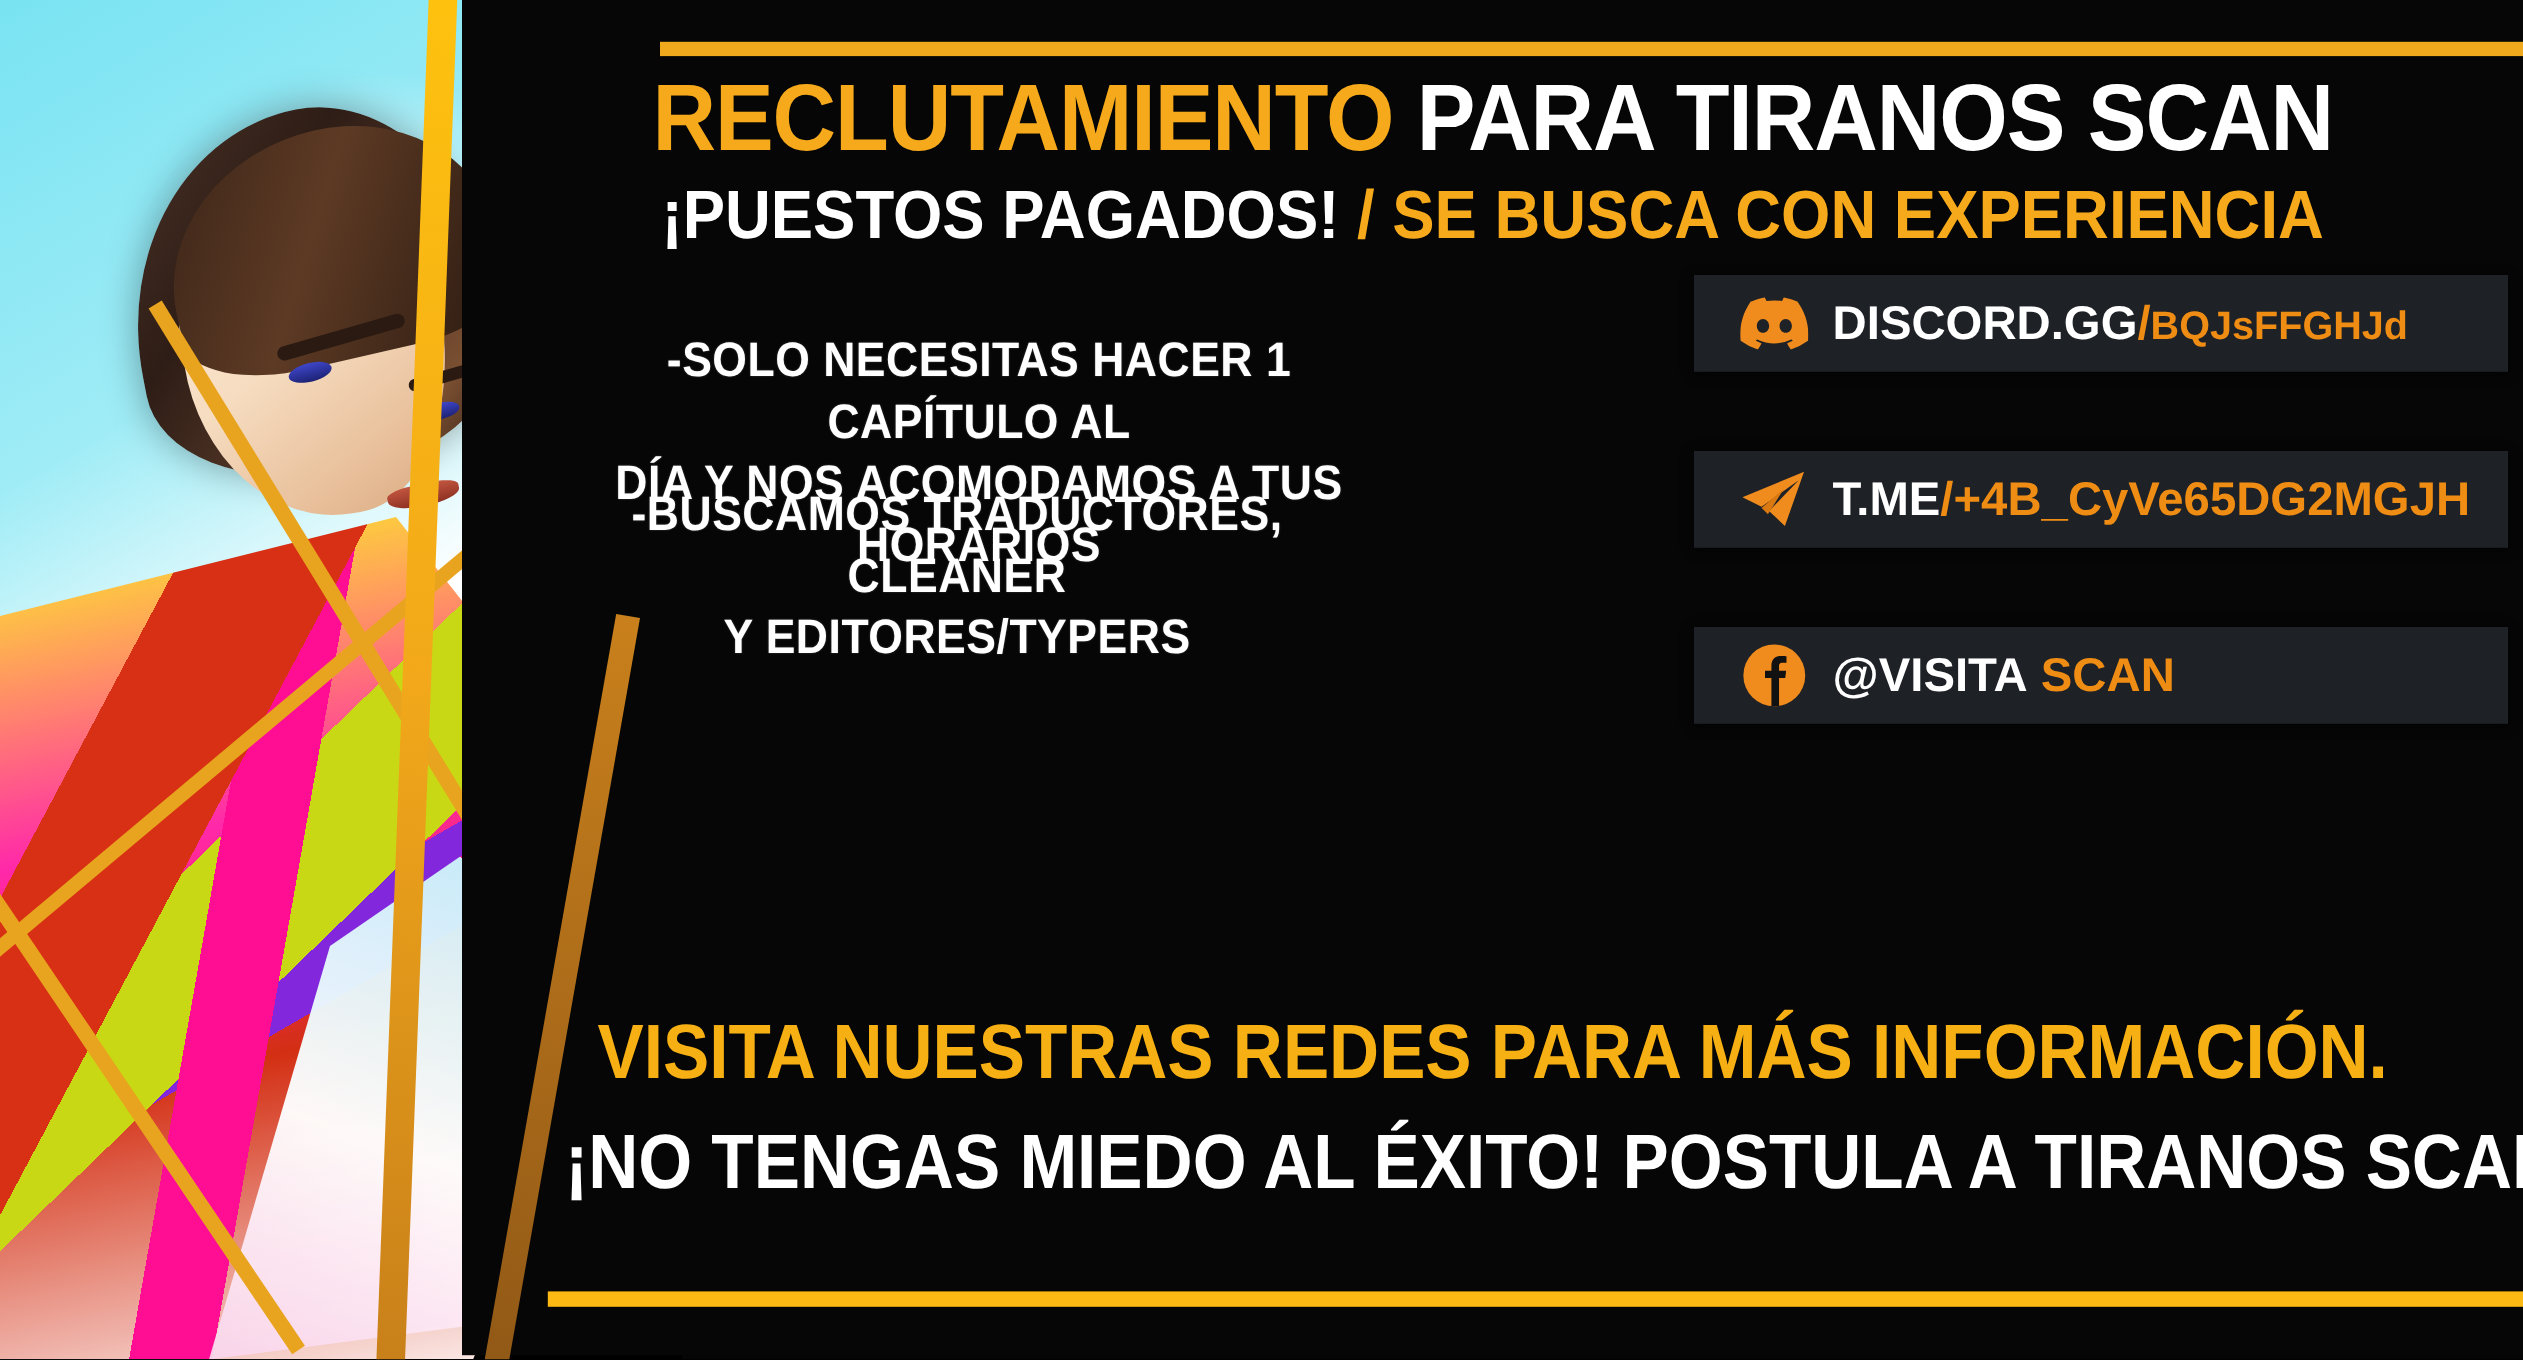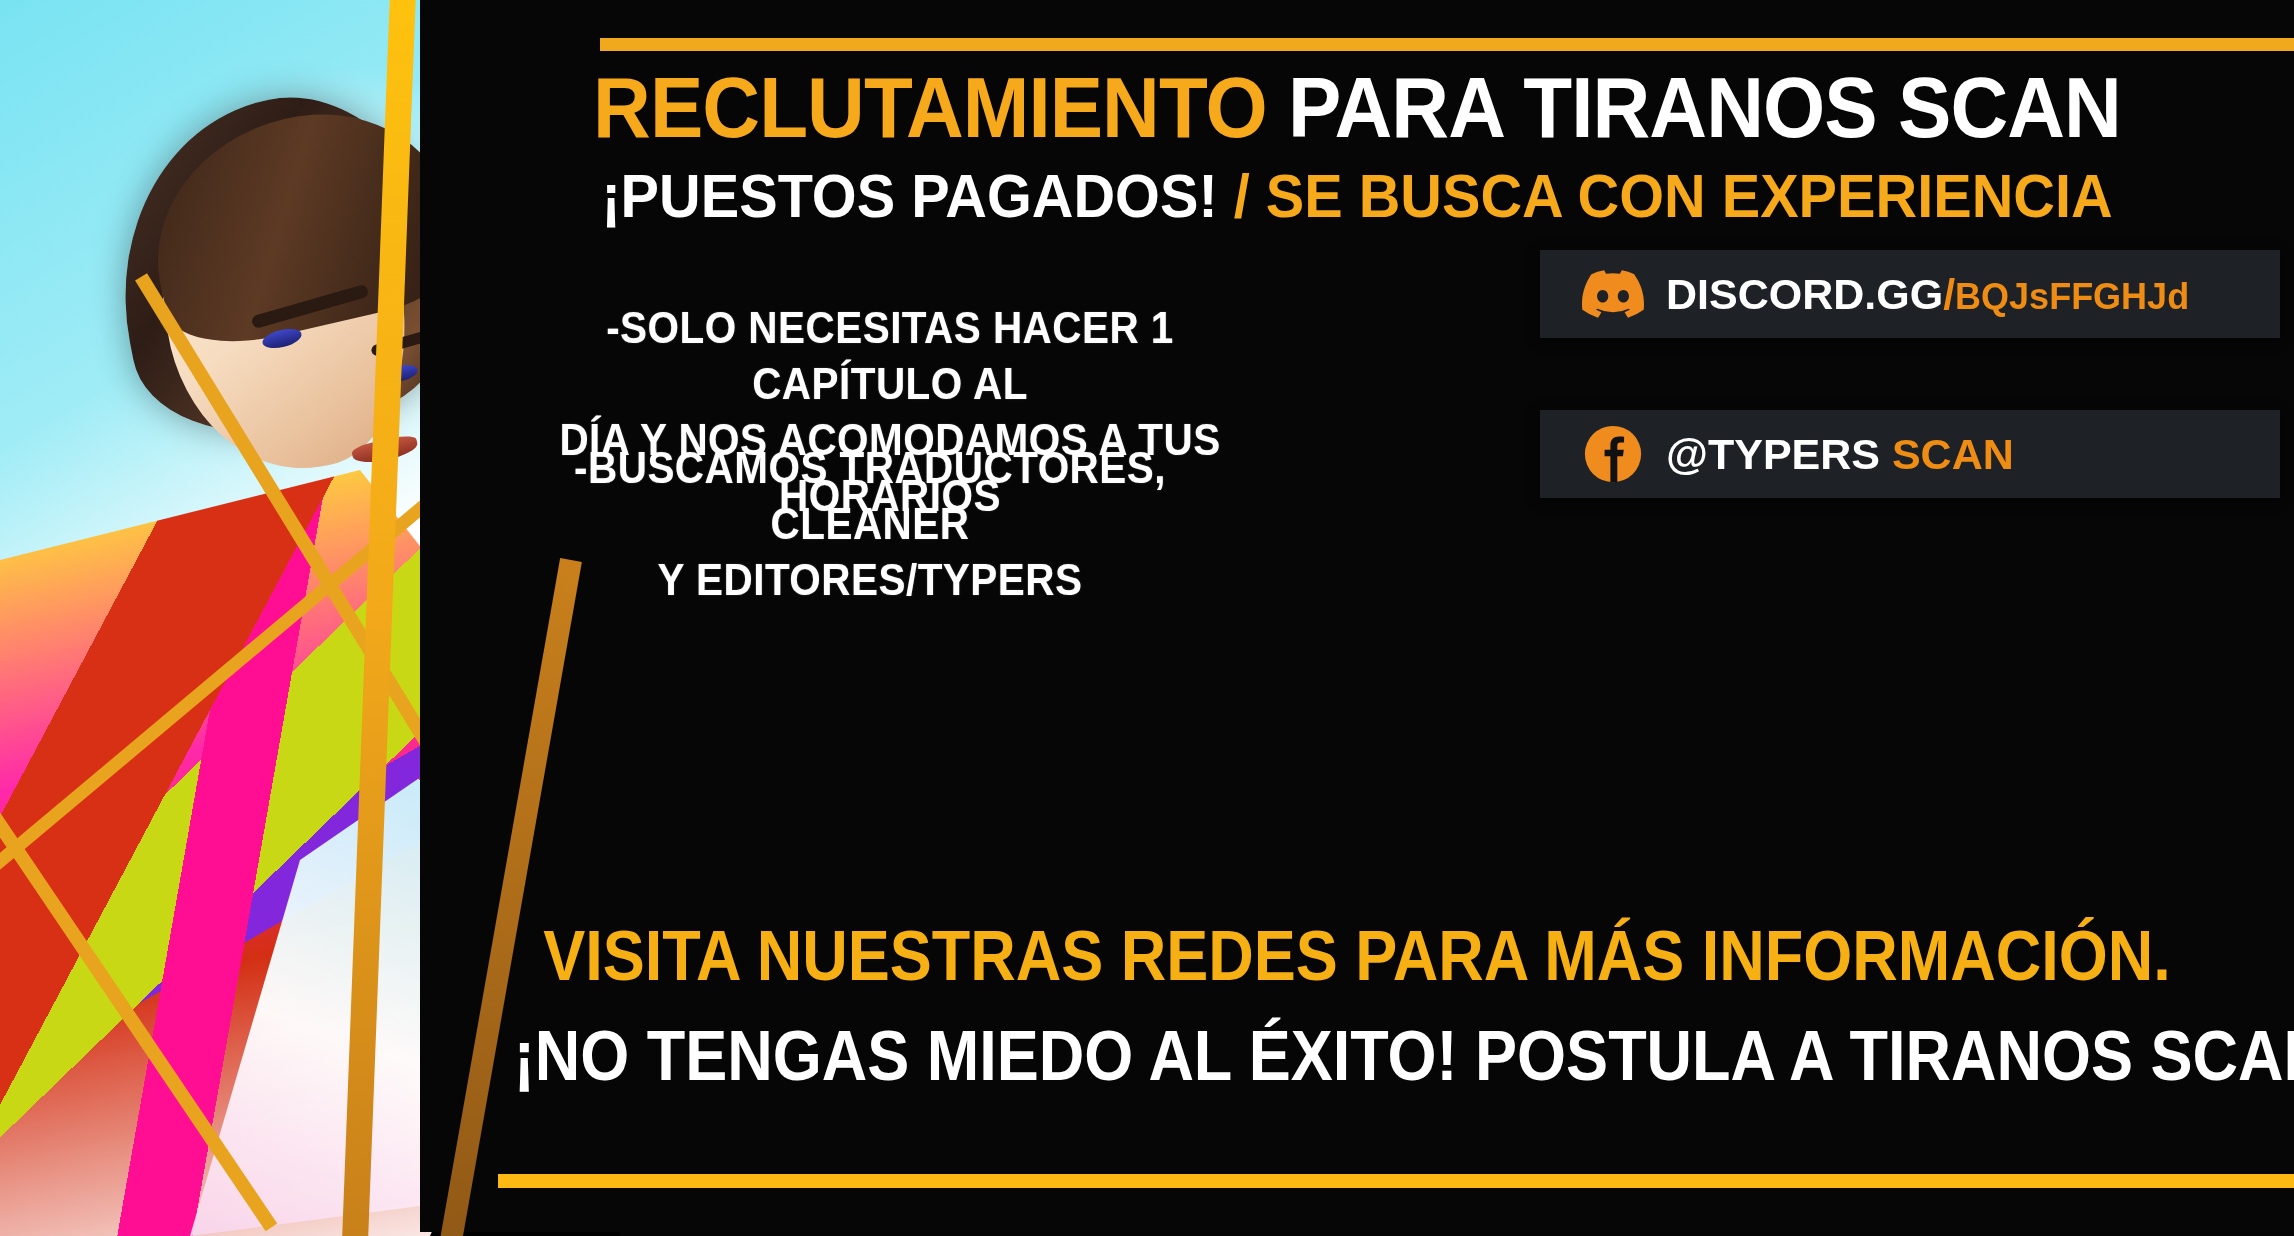--- a/index.html
+++ b/index.html
@@ -209,30 +209,41 @@
         <span class="contact-ico">
           <svg width="62" height="48" viewBox="0 0 71 55" fill="#F08B1D">
             <path d="M60.1 4.9A58.5 58.5 0 0 0 45.6.4a.2.2 0 0 0-.2.1c-.6 1.1-1.3 2.6-1.8 3.7a54 54 0 0 0-16.2 0c-.5-1.2-1.2-2.6-1.9-3.7a.2.2 0 0 0-.2-.1c-5 .9-9.9 2.4-14.5 4.5a.2.2 0 0 0-.1.1C1.6 18.7-1 32.1.3 45.4a.2.2 0 0 0 .1.2 58.9 58.9 0 0 0 17.8 9 .2.2 0 0 0 .3-.1c1.4-1.9 2.6-3.9 3.6-6a.2.2 0 0 0-.1-.3c-2-.7-3.8-1.6-5.6-2.6a.2.2 0 0 1 0-.4l1.1-.9a.2.2 0 0 1 .2 0 42 42 0 0 0 35.6 0 .2.2 0 0 1 .2 0l1.1.9a.2.2 0 0 1 0 .4c-1.8 1-3.7 1.9-5.6 2.6a.2.2 0 0 0-.1.3c1 2.1 2.3 4.1 3.6 6a.2.2 0 0 0 .3.1 58.6 58.6 0 0 0 17.8-9 .2.2 0 0 0 .1-.2c1.5-15.3-2.6-28.6-11-40.4a.2.2 0 0 0-.1-.1zM23.7 37.3c-3.5 0-6.4-3.2-6.4-7.2s2.8-7.2 6.4-7.2c3.6 0 6.5 3.3 6.4 7.2 0 4-2.8 7.2-6.4 7.2zm23.7 0c-3.5 0-6.4-3.2-6.4-7.2s2.8-7.2 6.4-7.2c3.6 0 6.5 3.3 6.4 7.2 0 4-2.8 7.2-6.4 7.2z"></path>
           </svg>
         </span>
         <span class="contact-txt">
           <span class="w">DISCORD.GG</span><span class="o">/</span><span class="o sc">BQJsFFGHJd</span>
         </span>
       </div>
 
+      <div class="contact-box">
+        <span class="contact-ico">
+          <svg width="62" height="56" viewBox="0 0 64 58" fill="#F08B1D">
+            <path d="M2 27 60 3 42 54 27 40 55 11 20 36z"></path>
+            <path d="M20 37l21-18-15 24z" fill="#d9790f"></path>
+          </svg>
+        </span>
+        <span class="contact-txt">
+          <span class="w">T.ME</span><span class="o">/</span><span class="o">+4B_CyVe65DG2MGJH</span>
+        </span>
+      </div>
 
       <div class="contact-box">
         <span class="contact-ico">
           <svg width="60" height="60" viewBox="0 0 64 64">
             <circle cx="32" cy="32" r="30" fill="#F08B1D"></circle>
             <path d="M36.6 34.5h6l.9-7h-6.9v-4.4c0-2 .6-3.4 3.5-3.4h3.7v-6.2c-.6-.1-2.9-.3-5.5-.3-5.4 0-9.1 3.3-9.1 9.3v5H23v7h6.2V62h7.4z" fill="#111"></path>
           </svg>
         </span>
         <span class="contact-txt">
-          <span class="w">@TYPERS</span>&nbsp;<span class="o">SCAN</span>
+          <span class="w">@VISITA</span>&nbsp;<span class="o">SCAN</span>
         </span>
       </div>
 
     </div>
 
     <div class="cta" id="cta-1">VISITA NUESTRAS REDES PARA MÁS INFORMACIÓN.</div>
     <div class="cta" id="cta-2">¡NO TENGAS MIEDO AL ÉXITO! POSTULA A TIRANOS SCAN.</div>
 
     <div id="bottom-rule"></div>
 

